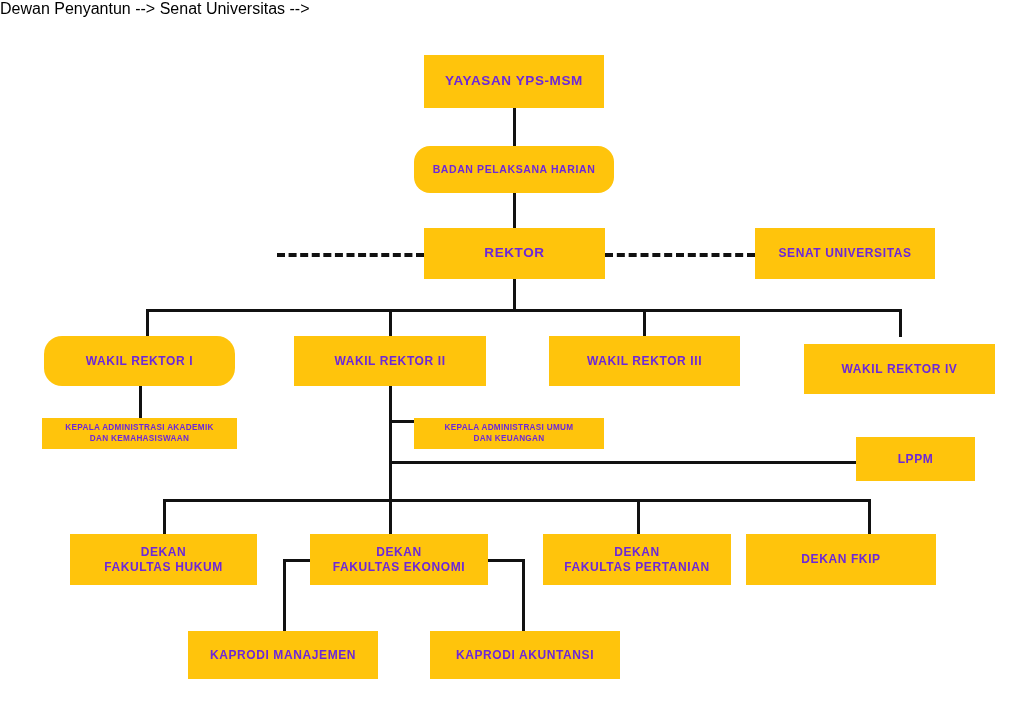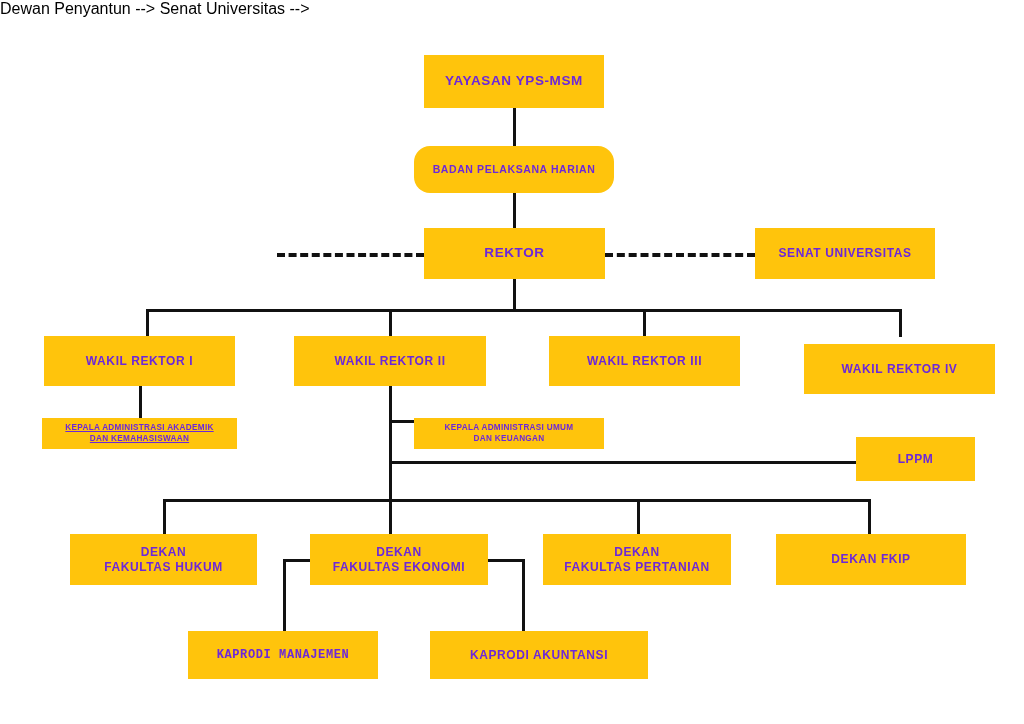--- a/index.html
+++ b/index.html
@@ -117,44 +117,44 @@
 
   <div class="node sz-lg" style="left:424px; top:55px; width:180px; height:53px;">YAYASAN YPS-MSM</div>
 
   <div class="node sz-sm" style="left:414px; top:146px; width:200px; height:47px;">BADAN PELAKSANA HARIAN</div>
 
 
   <div class="node sz-lg" style="left:424px; top:228px; width:181px; height:51px;">REKTOR</div>
 
   <div class="node sz-md" style="left:755px; top:228px; width:180px; height:51px;">SENAT UNIVERSITAS</div>
 
-  <div class="node sz-md" style="left:44px; top:336px; width:191px; height:50px;">WAKIL REKTOR I</div>
+  <div class="node sz-md" style="left:44px; top:336px; width:191px; height:50px;border-radius:18px;">WAKIL REKTOR I</div>
 
   <div class="node sz-md" style="left:294px; top:336px; width:192px; height:50px;">WAKIL REKTOR II</div>
 
   <div class="node sz-md" style="left:549px; top:336px; width:191px; height:50px;">WAKIL REKTOR III</div>
 
   <div class="node sz-md" style="left:804px; top:344px; width:191px; height:50px;">WAKIL REKTOR IV</div>
 
-  <div class="node sz-xs" style="left:42px; top:418px; width:195px; height:31px;text-decoration:underline;">KEPALA ADMINISTRASI AKADEMIK
+  <div class="node sz-xs" style="left:42px; top:418px; width:195px; height:31px;">KEPALA ADMINISTRASI AKADEMIK
 DAN KEMAHASISWAAN</div>
 
   <div class="node sz-xs" style="left:414px; top:418px; width:190px; height:31px;">KEPALA ADMINISTRASI UMUM
 DAN KEUANGAN</div>
 
   <div class="node sz-md" style="left:856px; top:437px; width:119px; height:44px;">LPPM</div>
 
   <div class="node sz-md" style="left:70px; top:534px; width:187px; height:51px;">DEKAN
 FAKULTAS HUKUM</div>
 
   <div class="node sz-md" style="left:310px; top:534px; width:178px; height:51px;">DEKAN
 FAKULTAS EKONOMI</div>
 
   <div class="node sz-md" style="left:543px; top:534px; width:188px; height:51px;">DEKAN
 FAKULTAS PERTANIAN</div>
 
-  <div class="node sz-md" style="left:776px; top:534px; width:190px; height:51px;">DEKAN FKIP</div>
+  <div class="node sz-md" style="left:746px; top:534px; width:190px; height:51px;">DEKAN FKIP</div>
 
-  <div class="node sz-md" style="left:188px; top:631px; width:190px; height:48px;font-family:Liberation Mono, monospace;">KAPRODI MANAJEMEN</div>
+  <div class="node sz-md" style="left:188px; top:631px; width:190px; height:48px;">KAPRODI MANAJEMEN</div>
 
-  <div class="node sz-md" style="left:430px; top:631px; width:218px; height:48px;">KAPRODI AKUNTANSI</div>
+  <div class="node sz-md" style="left:430px; top:631px; width:190px; height:48px;">KAPRODI AKUNTANSI</div>
 
 </div>
 
 </body></html>

